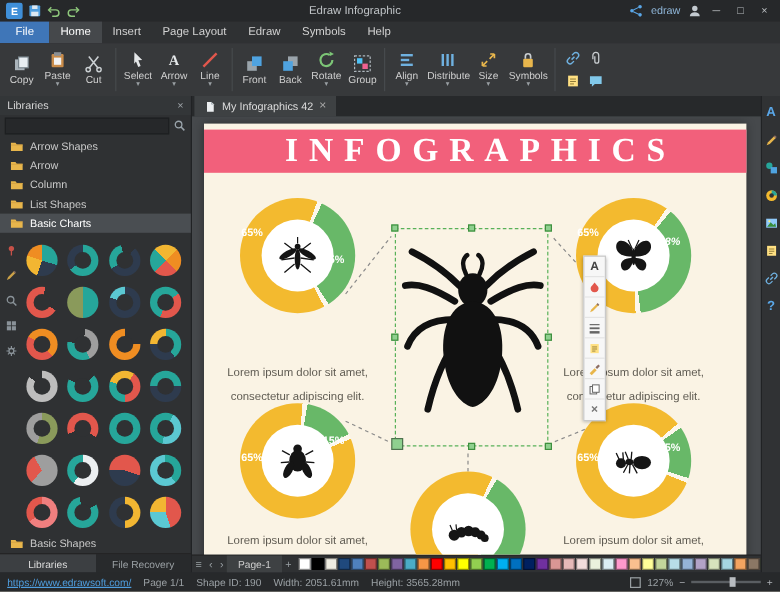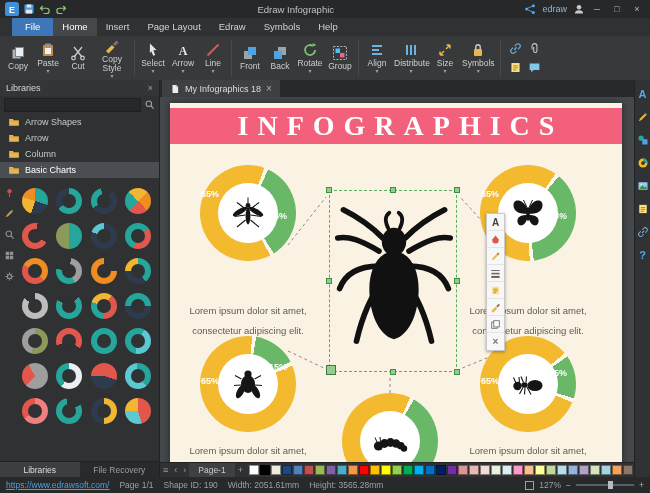--- a/index.html
+++ b/index.html
@@ -10,21 +10,21 @@
 .ic svg{width:100%;height:100%;display:block;}
 .cic{display:inline-flex;align-items:center;justify-content:center;font-weight:bold;}
 
 .titlebar{height:18px;background:#26282a;display:flex;align-items:center;padding:0 5px;gap:4px;flex:0 0 auto;}
 .tb-group{display:flex;align-items:center;gap:4px;}
 .tbtn{display:inline-flex;}
 .tb-title{flex:1;text-align:center;font-size:9.5px;color:#bfc3c6;}
 .brand{color:#8fb6d8;font-size:9px;margin:0 2px;}
 .wbtn{width:16px;text-align:center;color:#b6babd;font-size:9px;}
 
-.menubar{height:18px;background:#2f3133;display:flex;flex:0 0 auto;padding-left:12px;}
+.menubar{height:18px;background:#2f3133;display:flex;flex:0 0 auto;}
 .menu-tab{padding:0 9px;line-height:18px;font-size:9.5px;color:#d2d2d2;}
 .menu-tab.file{background:#3f76b8;color:#fff;padding:0 13px;}
 .menu-tab.active{background:#45484b;color:#fff;}
 
 .ribbon{height:44px;background:#37393b;display:flex;align-items:center;padding:0 3px;flex:0 0 auto;}
 .rb{min-width:30px;padding:0 2px;display:flex;flex-direction:column;align-items:center;justify-content:center;color:#cfcfcf;}
 .rb .ic{width:16px;height:16px;margin-bottom:1px;}
 .rlbl{font-size:8.5px;line-height:9px;text-align:center;max-width:34px;}
 .caret{font-size:6px;line-height:6px;color:#9aa0a4;}
 .rdiv{width:1px;height:36px;background:#464a4d;margin:0 3px;}
@@ -249,30 +249,20 @@
       <div class="rb">
         <span class="ic">
           <svg viewBox="0 0 16 16">
             <path d="M4 2 L12 12 M12 2 L4 12" stroke="#c9ced1" stroke-width="1.3"></path>
             <circle cx="3.5" cy="13" r="1.8" fill="none" stroke="#c9ced1" stroke-width="1.2"></circle>
             <circle cx="12.5" cy="13" r="1.8" fill="none" stroke="#c9ced1" stroke-width="1.2"></circle>
           </svg>
         </span>
         <div class="rlbl">Cut</div>
       </div>
-      <div class="rb">
-        <span class="ic">
-          <svg viewBox="0 0 16 16">
-            <path d="M2 13 l6-6 2.5 2.5 -6 6 z" fill="#e8b64c"></path>
-            <path d="M9 6 l3.5-3.5 2 2 -3.5 3.5 z" fill="#8d6e63"></path>
-          </svg>
-        </span>
-        <div class="rlbl">Copy Style</div>
-        <div class="caret">▾</div>
-      </div>
       <div class="rdiv"></div>
       <div class="rb">
         <span class="ic">
           <svg viewBox="0 0 16 16">
             <path d="M5 1.5 L11.5 8 L8.3 8.2 L10.2 13 L8.2 13.8 L6.3 9.2 L4.8 11.2 Z" fill="#e4e7e9"></path>
           </svg>
         </span>
         <div class="rlbl">Select</div>
         <div class="caret">▾</div>
       </div>
@@ -447,20 +437,29 @@
           </div>
           <div class="tree-item">
             <span class="ic" style="width: 12px; height: 12px;">
               <svg viewBox="0 0 16 16">
                 <path d="M1.5 4 h5 l1.5 2 h6.5 v7 h-13 z" fill="#e8b64c"></path>
                 <path d="M1.5 6.5 h13" stroke="#d3a143" stroke-width="1"></path>
               </svg>
             </span>
             <span>Column</span>
           </div>
+          <div class="tree-item">
+            <span class="ic" style="width: 12px; height: 12px;">
+              <svg viewBox="0 0 16 16">
+                <path d="M1.5 4 h5 l1.5 2 h6.5 v7 h-13 z" fill="#e8b64c"></path>
+                <path d="M1.5 6.5 h13" stroke="#d3a143" stroke-width="1"></path>
+              </svg>
+            </span>
+            <span>List Shapes</span>
+          </div>
           <div class="tree-item active">
             <span class="ic" style="width: 12px; height: 12px;">
               <svg viewBox="0 0 16 16">
                 <path d="M1.5 4 h5 l1.5 2 h6.5 v7 h-13 z" fill="#e8b64c"></path>
                 <path d="M1.5 6.5 h13" stroke="#d3a143" stroke-width="1"></path>
               </svg>
             </span>
             <span>Basic Charts</span>
           </div>
         </div>
@@ -577,36 +576,45 @@
             </div>
             <div class="thumb" style="background: conic-gradient(from 60deg, rgb(38, 166, 154) 0%, rgb(38, 166, 154) 80%, rgb(47, 49, 51) 80%, rgb(47, 49, 51) 100%);">
               <div class="hole"></div>
             </div>
             <div class="thumb" style="background: conic-gradient(rgb(242, 182, 50) 0%, rgb(242, 182, 50) 50%, rgb(46, 59, 78) 50%, rgb(46, 59, 78) 100%);">
               <div class="hole"></div>
             </div>
             <div class="thumb" style="background: conic-gradient(rgb(226, 87, 76) 0%, rgb(226, 87, 76) 45%, rgb(91, 200, 210) 45%, rgb(91, 200, 210) 75%, rgb(242, 182, 50) 75%, rgb(242, 182, 50) 100%);"></div>
           </div>
       </div>
+      <div class="tree-item" id="basic-shapes-row">
+          <span class="ic" style="width: 12px; height: 12px;">
+            <svg viewBox="0 0 16 16">
+              <path d="M1.5 4 h5 l1.5 2 h6.5 v7 h-13 z" fill="#e8b64c"></path>
+              <path d="M1.5 6.5 h13" stroke="#d3a143" stroke-width="1"></path>
+            </svg>
+          </span>
+          <span>Basic Shapes</span>
+        </div>
       <div class="panel-tabs" id="panel-tabs">
           <div class="ptab active">Libraries</div>
           <div class="ptab">File Recovery</div>
         </div>
     </div>
 
     <div class="canvas-col">
       <div id="doc-tabbar">
           <div class="doc-tab">
             <span class="ic" style="width: 10px; height: 10px;">
               <svg viewBox="0 0 16 16">
                 <path d="M4 1.5 h6 l3 3 v10 h-9 z" fill="#eceff1"></path>
                 <path d="M10 1.5 v3 h3" fill="none" stroke="#9aa4ab"></path>
               </svg>
             </span>
-            <span>My Infographics 18</span>
+            <span>My Infographics 42</span>
             <span class="doc-close">×</span>
           </div>
         </div>
       <div class="viewport">
         <div class="page">
           <div class="banner">
             <span>INFOGRAPHICS</span>
           </div>
           <svg id="connectors" viewBox="0 0 452 400">
               <line x1="118" y1="142" x2="156" y2="94" stroke="#8a8a8a" stroke-width="1" stroke-dasharray="3 3"></line>
@@ -711,21 +719,21 @@
             </div>
             <div class="caption" style="left: -4px; top: 198px;">Lorem ipsum dolor sit amet, consectetur adipiscing elit.</div>
             <div class="chart" style="left: 310px; top: 62px;">
               <div class="ring" style="background: conic-gradient(from 40deg, rgb(104, 184, 104) 0%, rgb(104, 184, 104) 36.936%, rgb(252, 247, 236) 36.936%, rgb(252, 247, 236) 38.336%, rgb(243, 186, 47) 38.336%, rgb(243, 186, 47) 98.6%, rgb(252, 247, 236) 98.6%, rgb(252, 247, 236) 100%);"></div>
               <div class="chole">
                 <svg class="insect">
                   <use href="#sym-butterfly"></use>
                 </svg>
               </div>
               <div class="pct" style="left: 1px; top: 24px;">65%</div>
-              <div class="pct" style="left: 69px; top: 46px; font-style: italic;">38%</div>
+              <div class="pct" style="left: 69px; top: 31px; font-style: italic;">38%</div>
             </div>
             <div class="caption" style="left: 276px; top: 198px;">Lorem ipsum dolor sit amet, consectetur adipiscing elit.</div>
             <div class="chart" style="left: 30px; top: 233px;">
               <div class="ring" style="background: conic-gradient(from 10deg, rgb(104, 184, 104) 0%, rgb(104, 184, 104) 14.58%, rgb(252, 247, 236) 14.58%, rgb(252, 247, 236) 15.98%, rgb(243, 186, 47) 15.98%, rgb(243, 186, 47) 98.6%, rgb(252, 247, 236) 98.6%, rgb(252, 247, 236) 100%);"></div>
               <div class="chole">
                 <svg class="insect">
                   <use href="#sym-fly"></use>
                 </svg>
               </div>
               <div class="pct" style="left: 1px; top: 40px;">65%</div>

